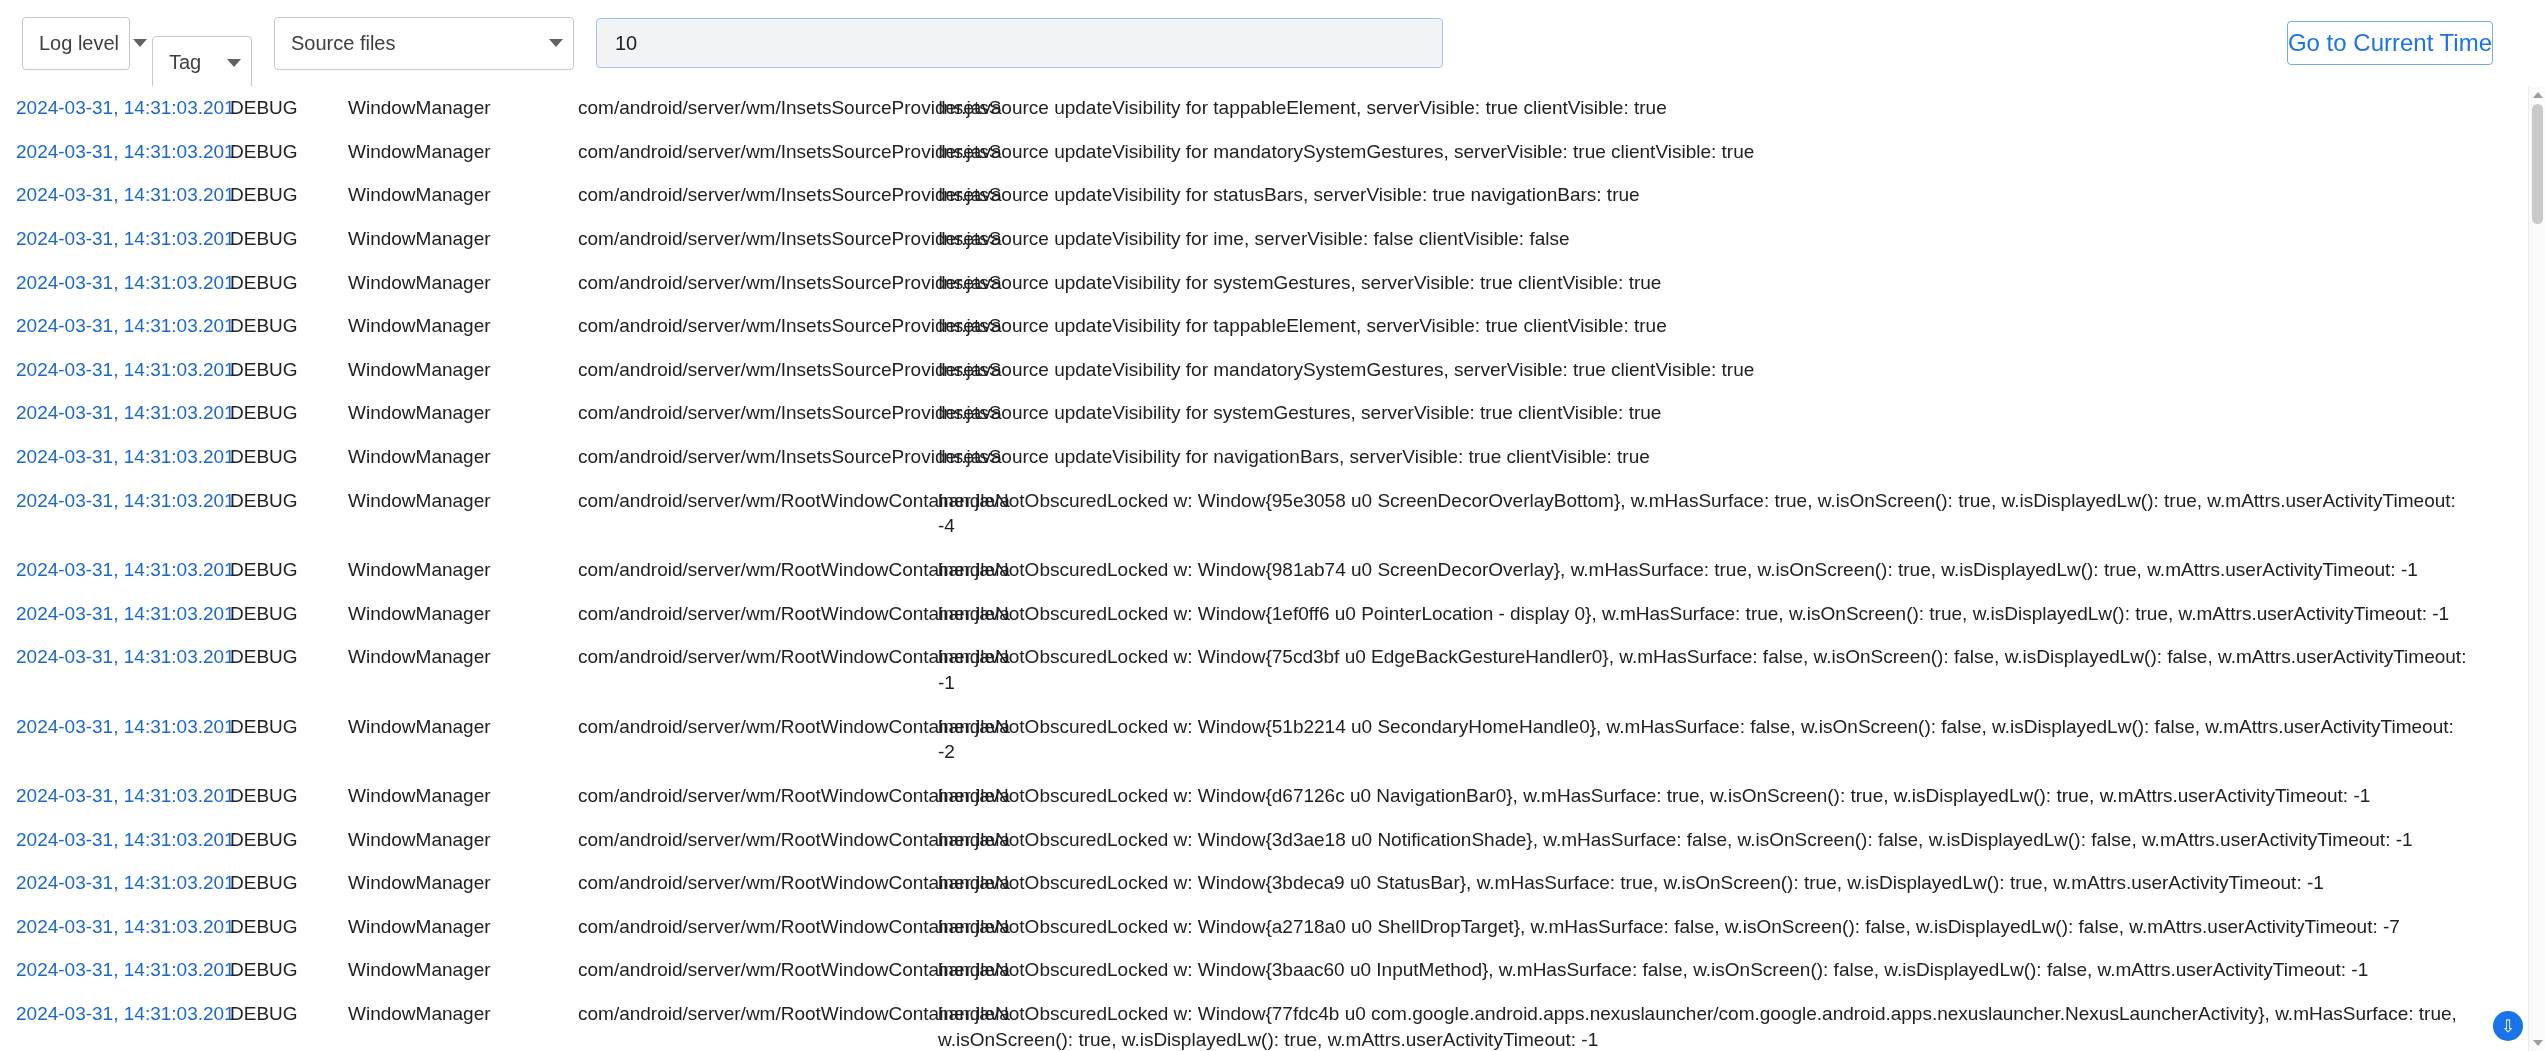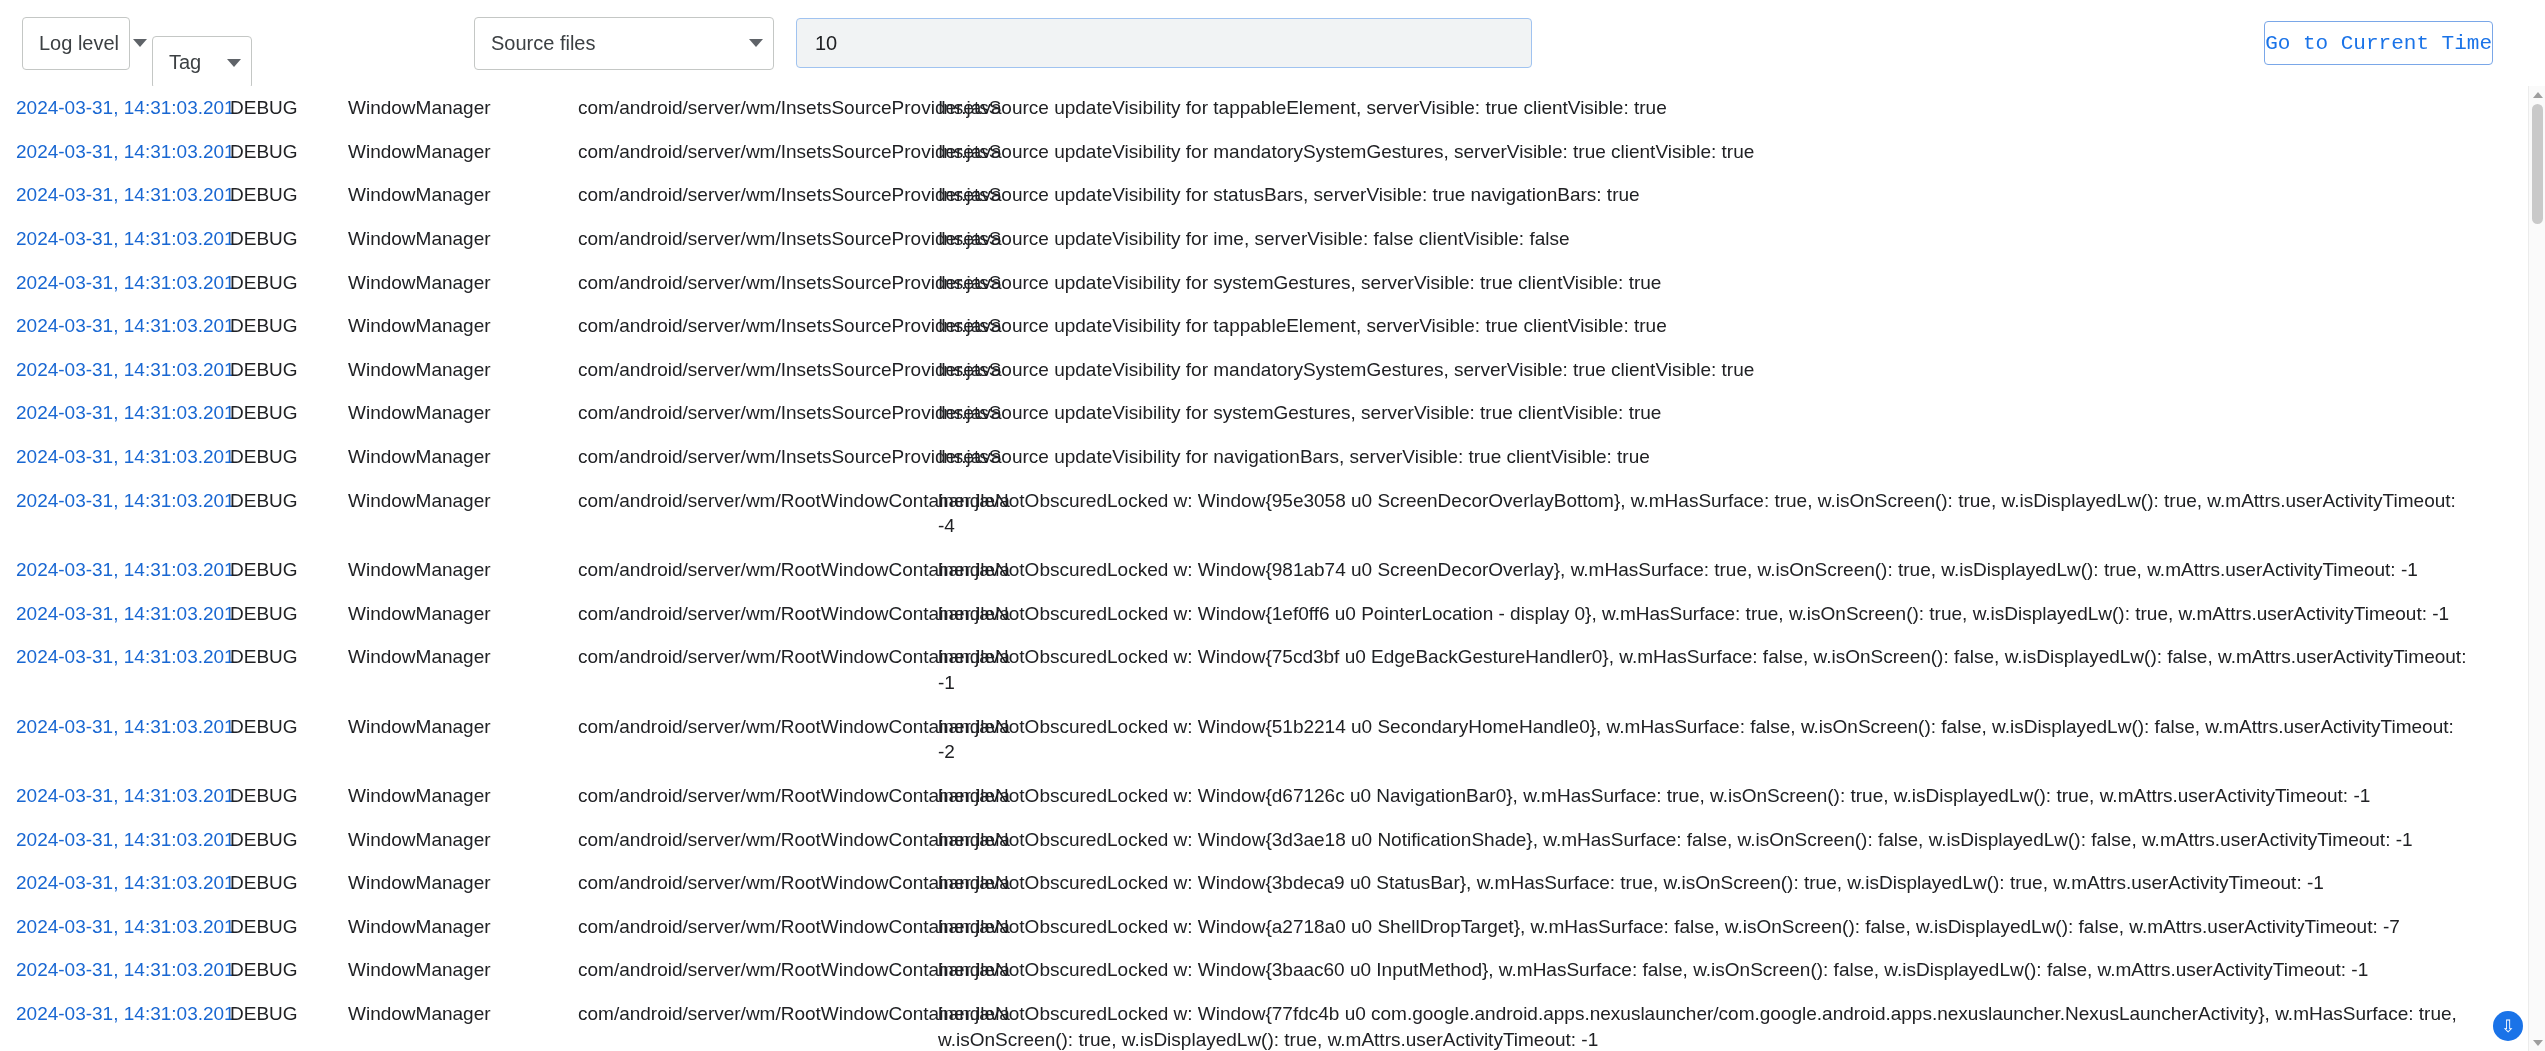--- a/index.html
+++ b/index.html
@@ -34,21 +34,21 @@
     margin-right: 22px;
     background: #fff;
     color: #3c4043;
     font-size: 20px;
     cursor: pointer;
     white-space: nowrap;
   }
   .filter-select .label { flex: 1; }
   .filter-select.loglevel { width: 108px; }
   .filter-select.tag { width: 100px; margin-top: 39px; }
-  .filter-select.sourcefiles { width: 300px; margin-left: 200px; }
+  .filter-select.sourcefiles { width: 300px; }
   .caret {
     width: 0; height: 0;
     border-left: 7px solid transparent;
     border-right: 7px solid transparent;
     border-top: 8px solid #5f6368;
     margin-left: 14px;
   }
   .search-box {
     flex: 1;
     height: 50px;
@@ -71,22 +71,22 @@
     width: 100%;
   }
   .toolbar-spacer { flex: 1; }
   .go-current {
     height: 44px;
     min-width: 200px;
     border: 1px solid #7aa7e8;
     border-radius: 4px;
     color: #1a73e8;
     background: #fff;
-    font-size: 21px;
-    font-family: Liberation Mono, monospace;
+    font-size: 24px;
+    font-family: Liberation Sans, sans-serif;
     display: flex;
     align-items: center;
     justify-content: center;
     cursor: pointer;
     margin-right: 30px;
   }
 
   
   .log-area {
     position: absolute;

